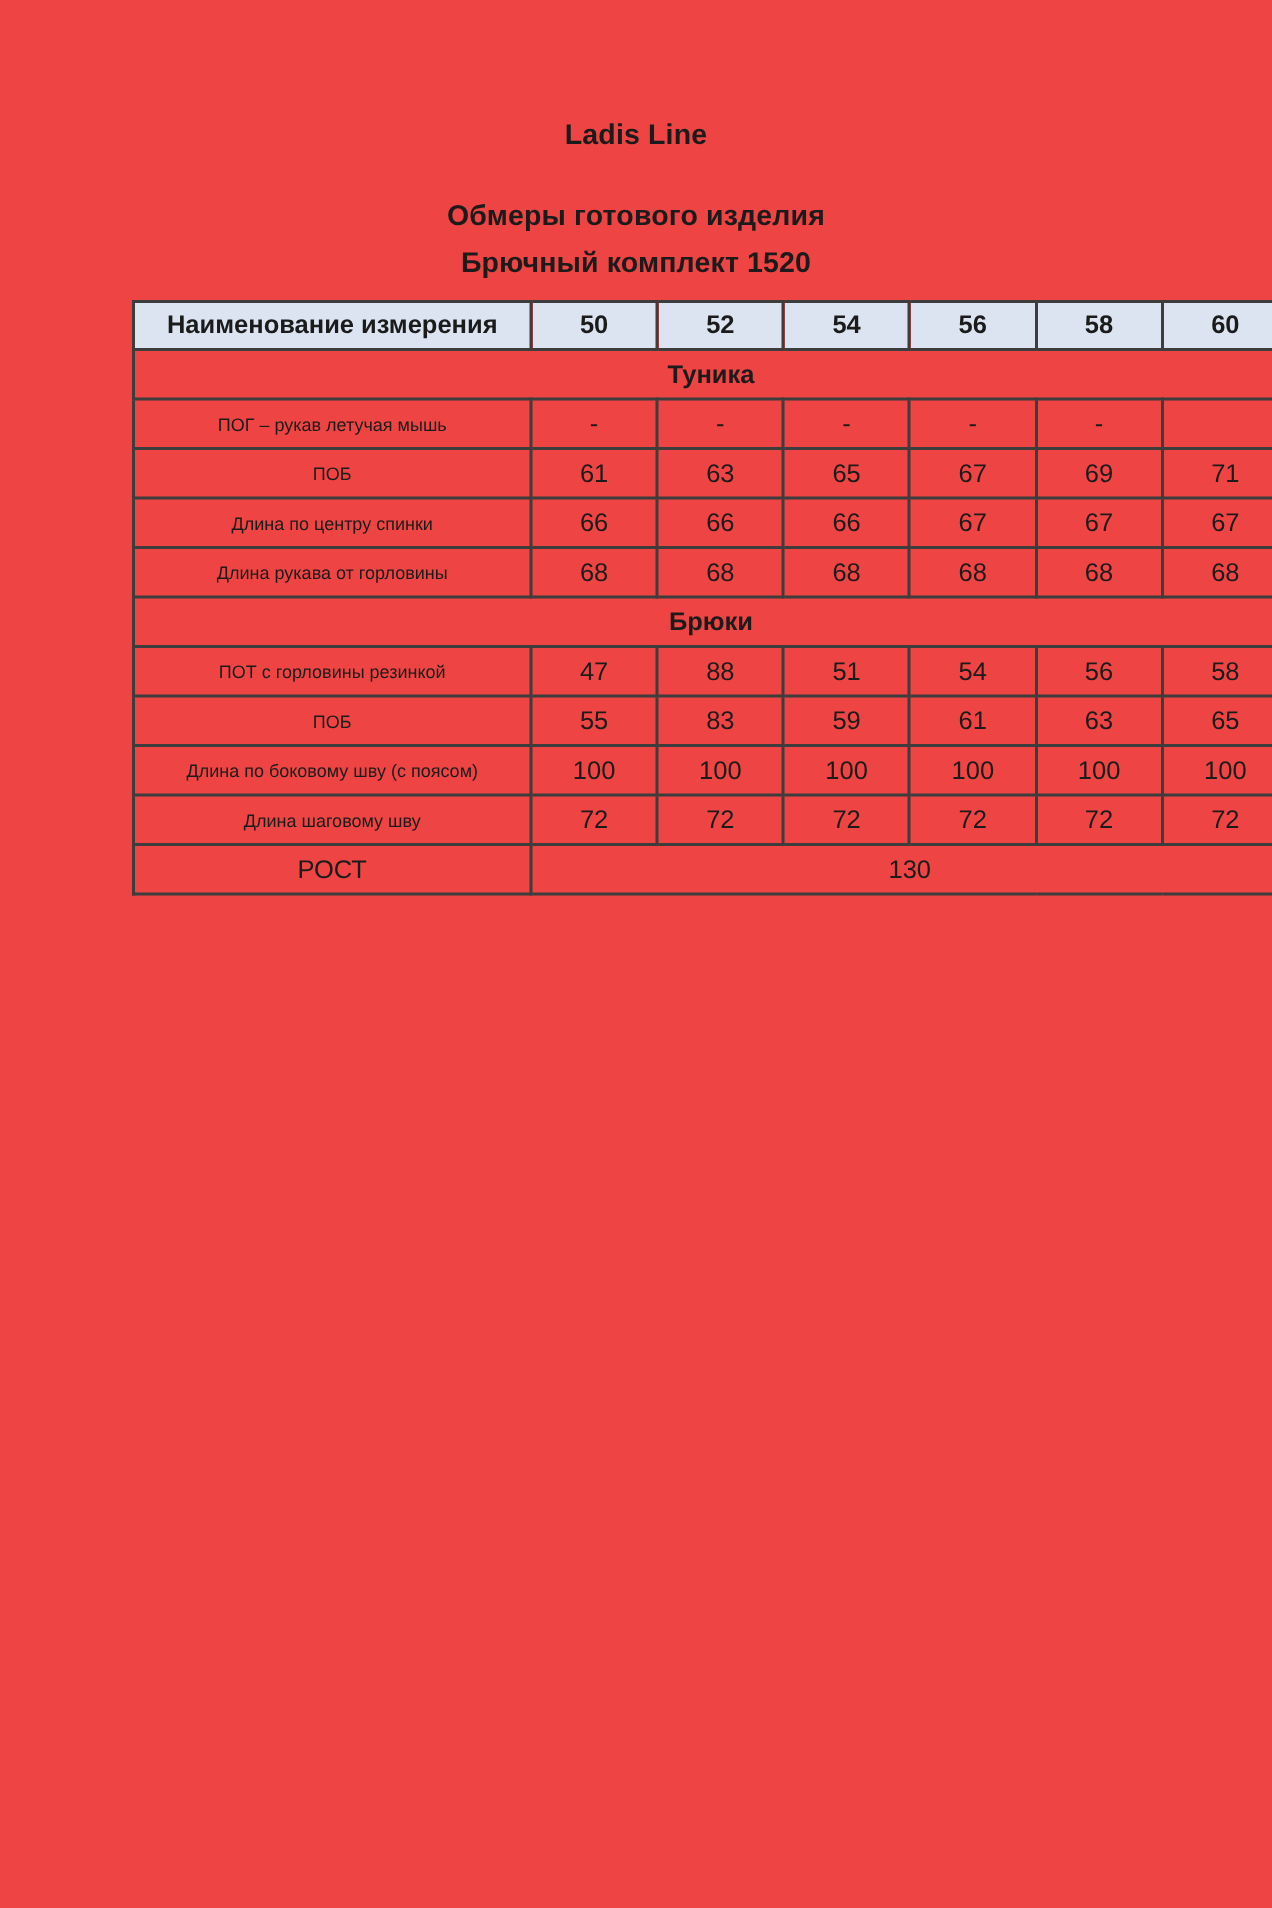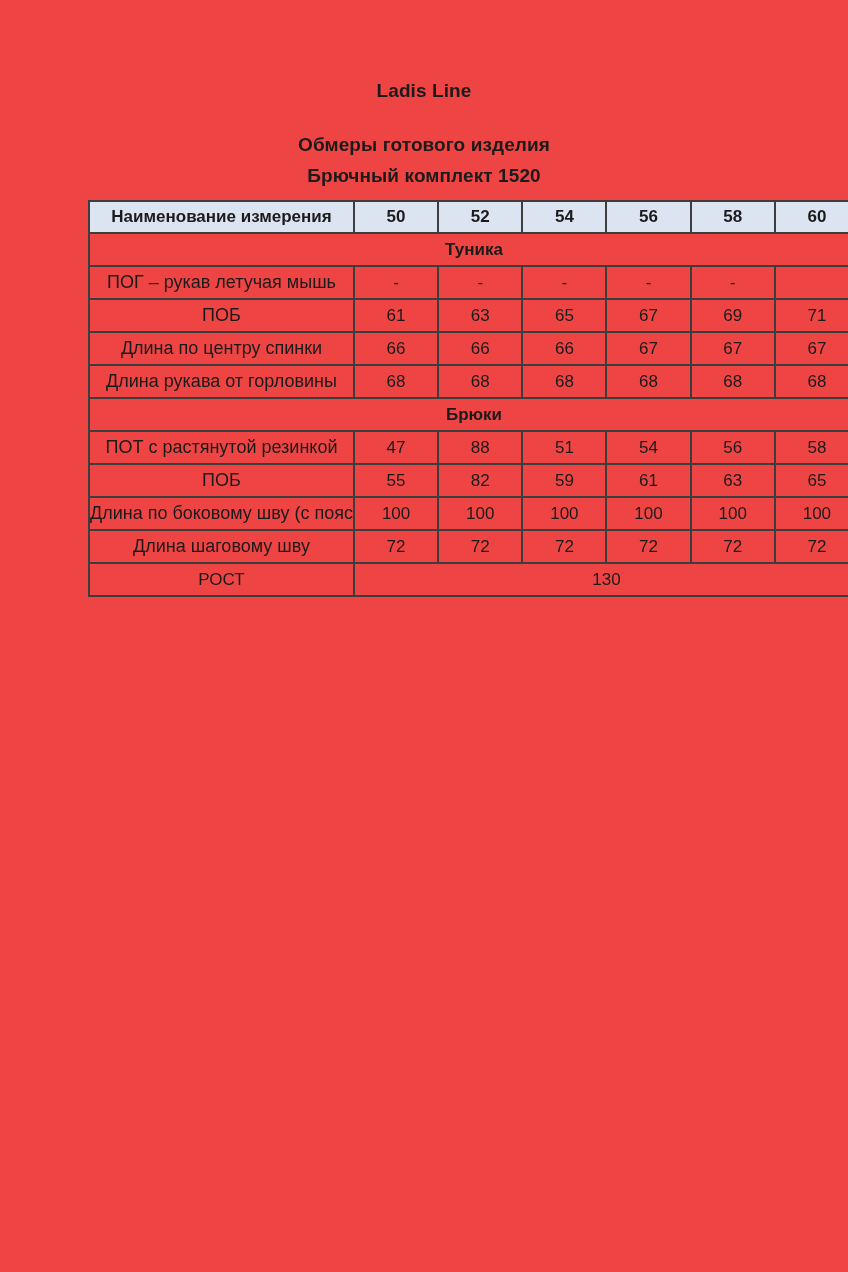--- a/index.html
+++ b/index.html
@@ -55,21 +55,21 @@
     font-weight: bold;
     height: 32px;
   }
   td.section-cell {
     font-weight: bold;
     text-align: center;
   }
   td.label-cell {
     text-align: left;
     padding-left: 9px;
-    font-size: 18px;
+    font-size: 12px;
   }
   td.value-cell { text-align: center; }
   td.footer-label-cell {
     text-align: right;
     padding-right: 9px;
     margin-top: 40px;
   }
   td.footer-value-cell {
     text-align: left;
     padding-left: 12px;
@@ -148,33 +148,33 @@
         <td class="value-cell">68</td>
         <td class="value-cell">68</td>
         <td class="value-cell">68</td>
       </tr>
 
       <tr>
         <td class="section-cell" colspan="7">Брюки</td>
       </tr>
 
       <tr>
-        <td class="label-cell">ПОТ с растянутой резинкой</td>
+        <td class="label-cell">ПОТ с горловины резинкой</td>
         <td class="value-cell">47</td>
         <td class="value-cell">88</td>
         <td class="value-cell">51</td>
         <td class="value-cell">54</td>
         <td class="value-cell">56</td>
         <td class="value-cell">58</td>
       </tr>
 
       <tr>
         <td class="label-cell">ПОБ</td>
         <td class="value-cell">55</td>
-        <td class="value-cell">82</td>
+        <td class="value-cell">83</td>
         <td class="value-cell">59</td>
         <td class="value-cell">61</td>
         <td class="value-cell">63</td>
         <td class="value-cell">65</td>
       </tr>
 
       <tr>
         <td class="label-cell">Длина по боковому шву (с поясом)</td>
         <td class="value-cell">100</td>
         <td class="value-cell">100</td>

